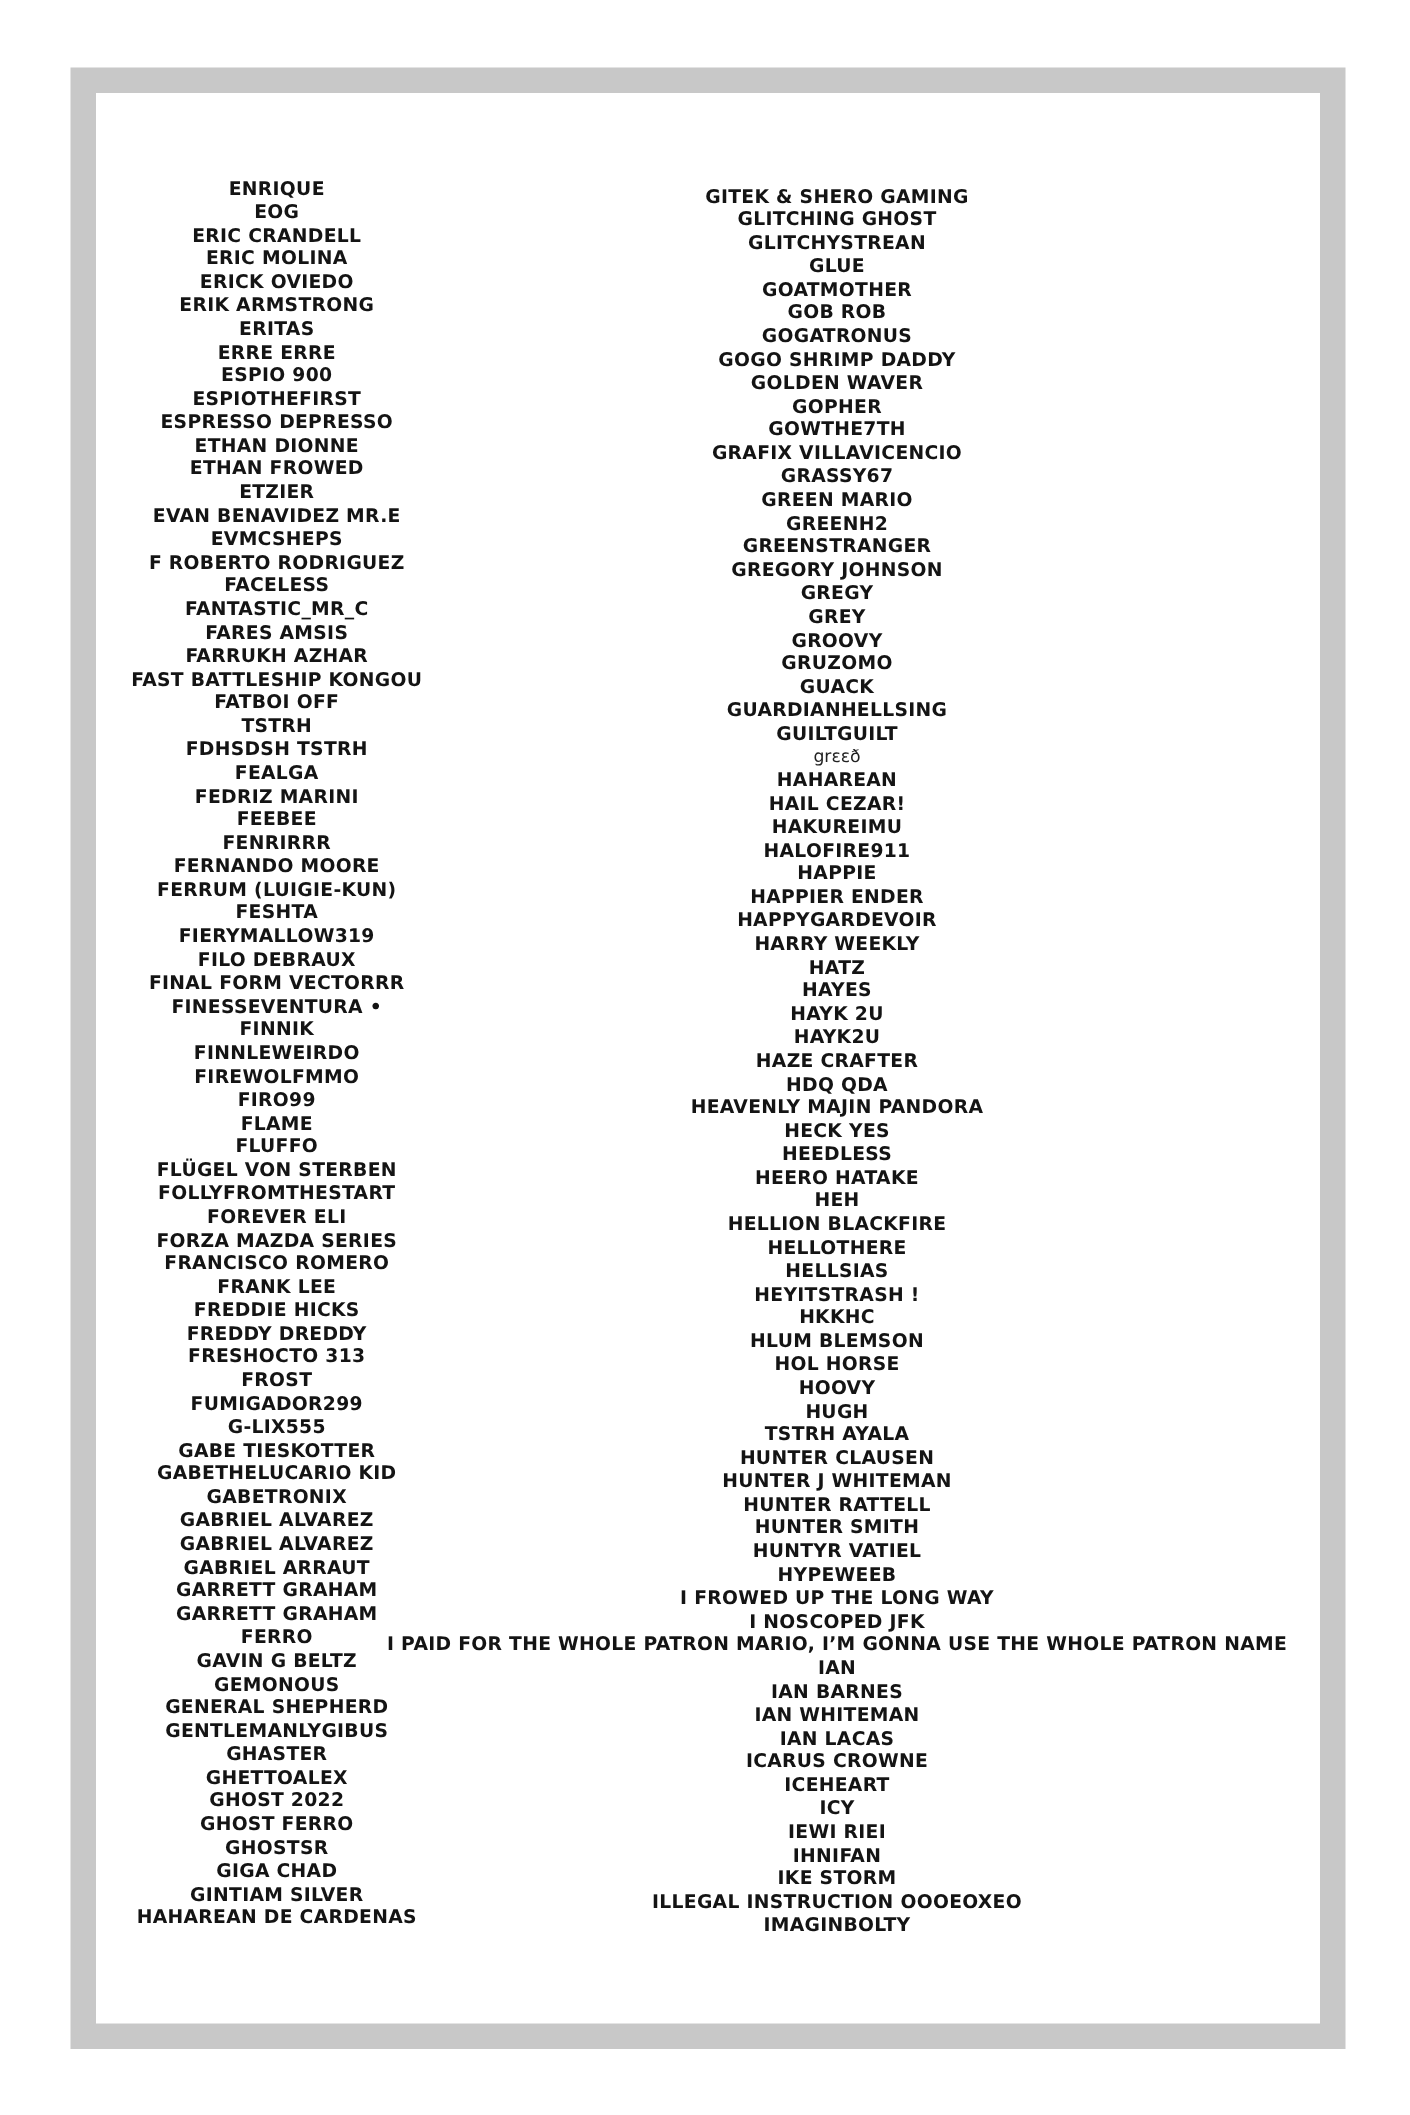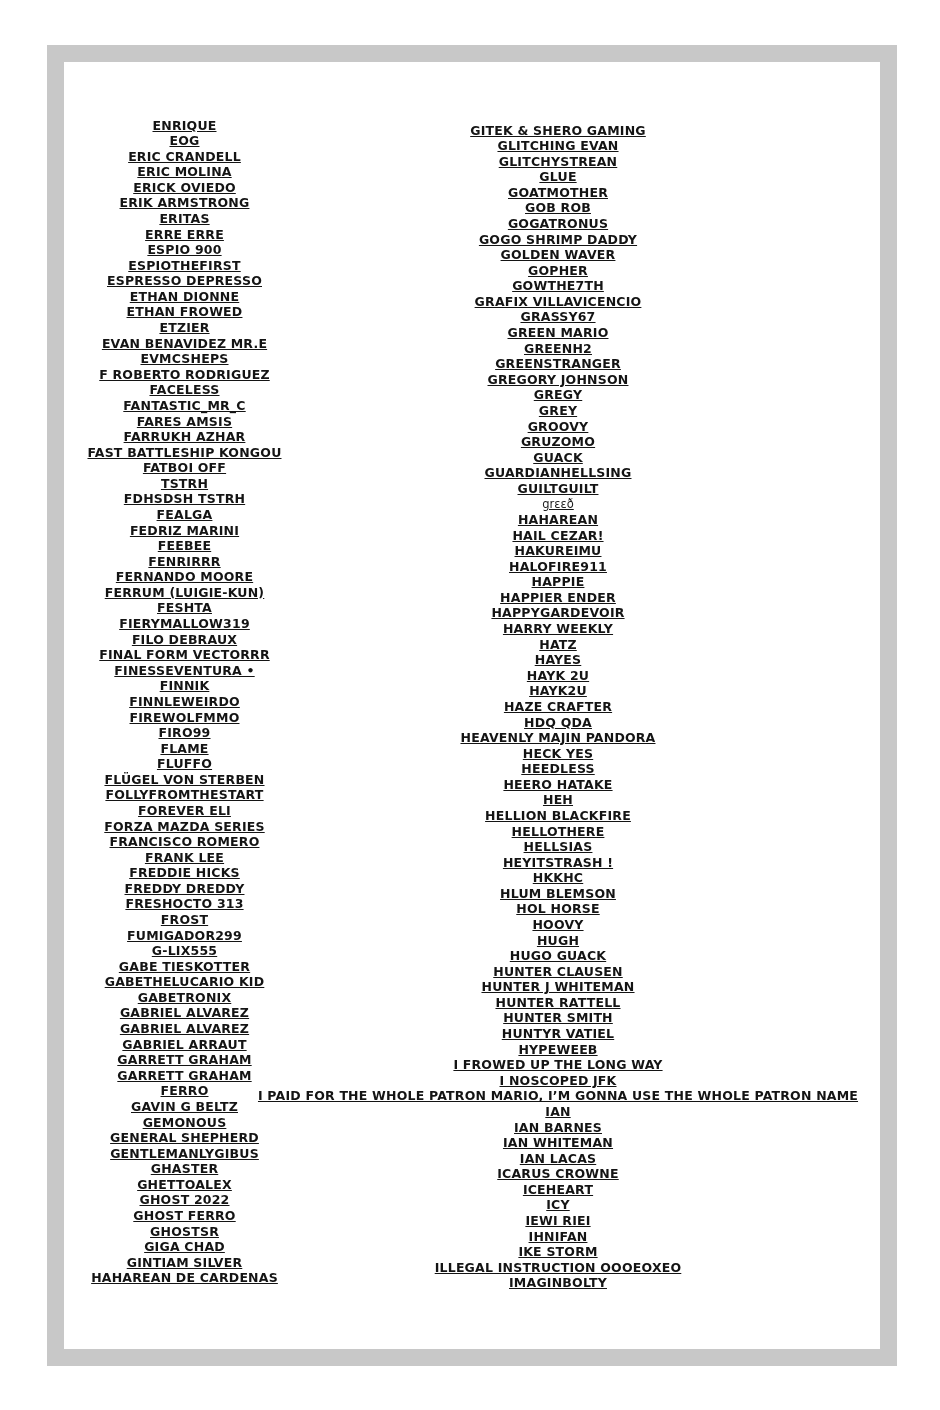--- a/index.html
+++ b/index.html
@@ -15,21 +15,20 @@
     width: 850px; height: 1321px;
     border: 17px solid #c8c8c8;
     background: #ffffff;
   }
   .credits-column {
     position: absolute;
     font-weight: bold;
     font-size: 12.5px;
     color: #141414;
     letter-spacing: 0.2px;
-    text-decoration: underline;
   }
   .credits-column .row {
     height: 15.58px;
     display: flex;
     justify-content: center;
     align-items: center;
     overflow: visible;
   }
   .credits-column .row span {
     white-space: nowrap;
@@ -275,21 +274,21 @@
     <div class="row">
       <span>HAHAREAN DE CARDENAS</span>
     </div>
   </div>
 
 <div class="credits-column" id="right-column">
     <div class="row">
       <span>GITEK &amp; SHERO GAMING</span>
     </div>
     <div class="row">
-      <span>GLITCHING EVAN</span>
+      <span>GLITCHING GHOST</span>
     </div>
     <div class="row">
       <span>GLITCHYSTREAN</span>
     </div>
     <div class="row">
       <span>GLUE</span>
     </div>
     <div class="row">
       <span>GOATMOTHER</span>
     </div>
@@ -431,21 +430,21 @@
     <div class="row">
       <span>HOL HORSE</span>
     </div>
     <div class="row">
       <span>HOOVY</span>
     </div>
     <div class="row">
       <span>HUGH</span>
     </div>
     <div class="row">
-      <span>HUGO GUACK</span>
+      <span>TSTRH AYALA</span>
     </div>
     <div class="row">
       <span>HUNTER CLAUSEN</span>
     </div>
     <div class="row">
       <span>HUNTER J WHITEMAN</span>
     </div>
     <div class="row">
       <span>HUNTER RATTELL</span>
     </div>

